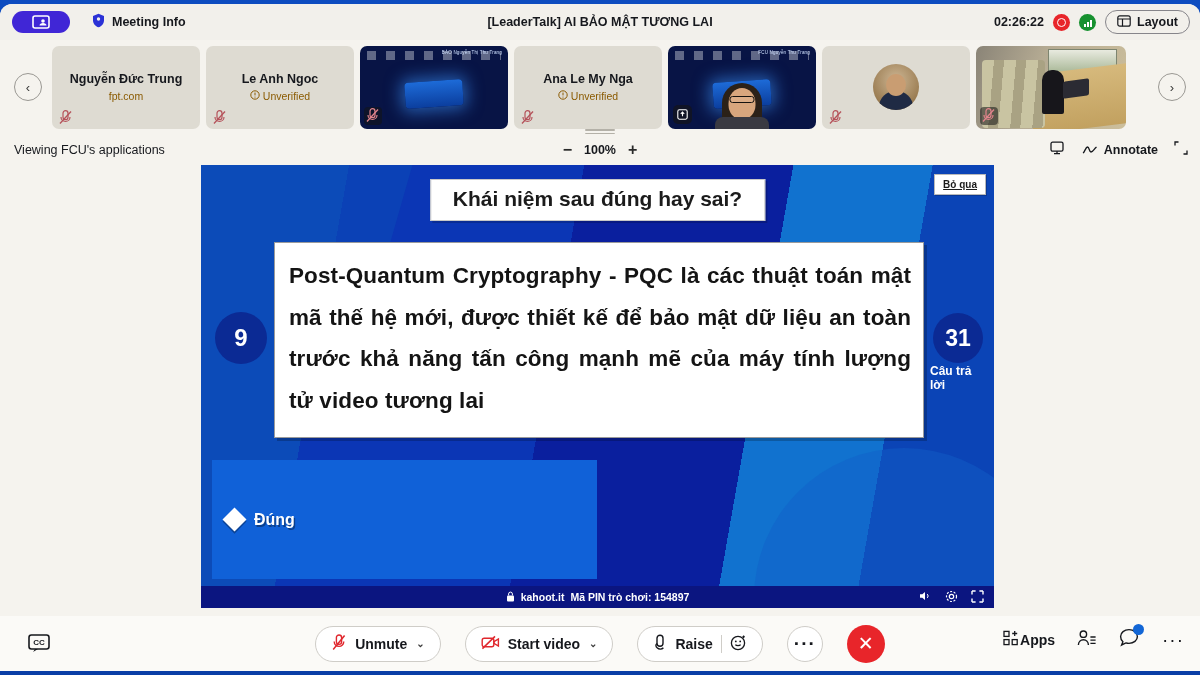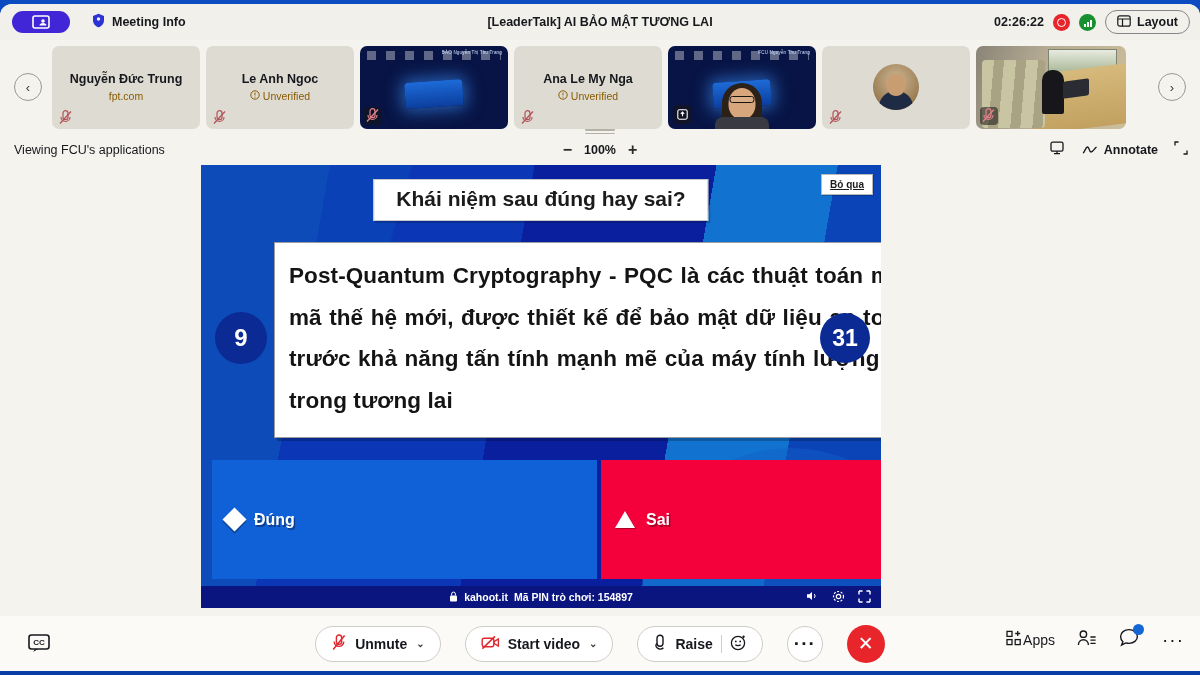--- a/index.html
+++ b/index.html
@@ -254,21 +254,21 @@
   .zoomctl .pm { font-size:16px; color:#2a2a2a; pointer-events:auto; line-height:1; }
   .sharebar-right {
     position:absolute; right:12px; top:0; height:32px;
     display:flex; align-items:center; gap:16px;
   }
   .annot { display:flex; align-items:center; gap:6px; font-size:12.5px; color:#16181d; font-weight:600; }
 
   
   .stage {
     position:absolute; left:201px; top:161px;
-    width: 680px; height: 443px;
+    width: 793px; height: 443px;
     background:#15803d;
     overflow:hidden;
   }
   .kbg {
     position:absolute; inset:0;
     background:
       linear-gradient(100deg, #0c4bb8 0%, #0c4bb8 17%, #0b36b5 17%, #0b36b5 44%, #0a1f9e 44%, #0a1f9e 68%, #1172cf 68%, #1172cf 84%, #0b44b6 84%, #0b44b6 100%);
   }
   .kbg::after{
     content:''; position:absolute; right:-60px; bottom:-140px;
@@ -405,21 +405,21 @@
     position:absolute; left: 26px; bottom: 17px;
   }
   .cc-box {
     width: 26px; height: 22px;
     display:flex; align-items:center; justify-content:center;
   }
   .controls-right {
     position:absolute; right: 16px; bottom:0; height: 63px;
     display:flex; align-items:center; gap: 22px;
   }
-  .apps-btn { display:flex; align-items:center; gap: 0; font-size: 14px; font-weight:400; color:#16181d; }
+  .apps-btn { display:flex; align-items:center; gap: 0; font-size: 14px; font-weight:700; color:#16181d; }
   .chat-wrap { position:relative; }
   .chat-dot {
     position:absolute; right:-4px; top:-4px;
     width: 11px; height: 11px; border-radius:50%;
     background:#1266d6;
   }
   .more-dots { font-size: 19px; color:#16181d; letter-spacing:1px; line-height:1; }
   .divider-v { width:1px; height:18px; background:#cfcdc8; }
 </style>
 </head>
@@ -626,37 +626,33 @@
     <div class="stage">
       <div class="kbg"></div>
 
       <div class="q-banner">
         <span>Khái niệm sau đúng hay sai?</span>
       </div>
 
       <div class="skip-btn">Bỏ qua</div>
 
       <div class="q-card">
-        <p>Post-Quantum Cryptography - PQC là các thuật toán mật mã thế hệ mới, được thiết kế để bảo mật dữ liệu an toàn trước khả năng tấn tính mạnh mẽ của máy tính lượng tử trong tương lai</p>
+        <p>Post-Quantum Cryptography - PQC là các thuật toán mật mã thế hệ mới, được thiết kế để bảo mật dữ liệu an toàn trước khả năng tấn công mạnh mẽ của máy tính lượng tử video tương lai</p>
       </div>
 
       <div class="timer">9</div>
 
       <div class="answers-badge">
         <div class="circ">31</div>
         <div class="cap">Câu trả lời</div>
       </div>
 
       <div class="answer blue">
         <span class="sh-diamond"></span>
         <span class="atxt">Đúng</span>
-      </div>
-      <div class="answer red">
-        <span class="sh-triangle"></span>
-        <span class="atxt">Sai</span>
       </div>
 
       <div class="kfooter">
         <span class="pg">3/5</span>
         <span class="mid">
           <span>
             <svg width="9" height="11" viewBox="0 0 9 11">
                 <rect x="1" y="4.4" width="7" height="6" rx="1" fill="#fff"></rect>
                 <path d="M2.6 4.4V3a1.9 1.9 0 0 1 3.8 0v1.4" fill="none" stroke="#fff" stroke-width="1"></path>
               </svg>

